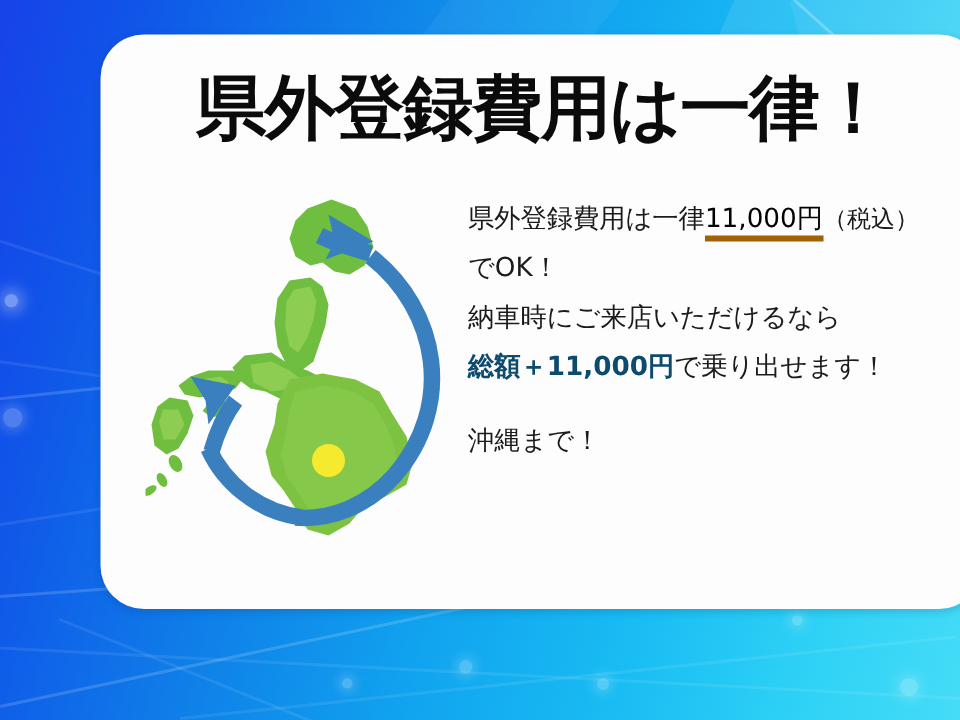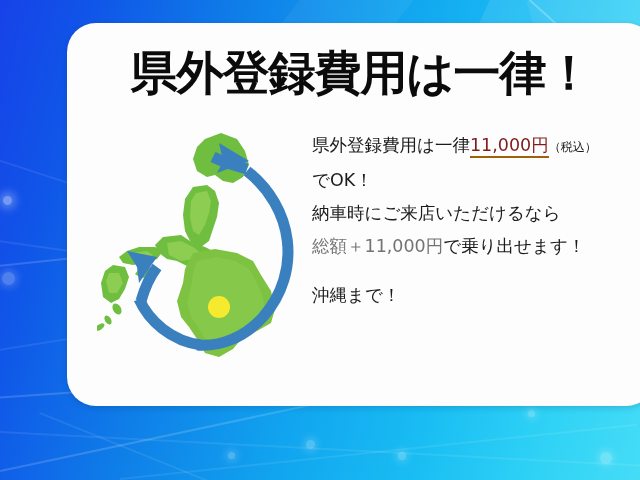--- a/index.html
+++ b/index.html
@@ -39,23 +39,23 @@
   }
 
   
   .copy{
     position:absolute;left:245px;top:106px;width:350px;
     font-family:"DejaVu Sans","Liberation Sans",sans-serif;
     color:#1b1b1b;font-size:17.5px;line-height:33px;
   }
   .copy .ln{white-space:nowrap;}
   .copy .gap{height:16px;}
-  .red{color:#737373;}
-  .red-u{color:#7f1d1d;border-bottom:2px solid #a16207;padding-bottom:1px;text-align:center;}
-  .small{font-size:12px;}
+  .red{color:#0c4a6e;font-weight:bold;}
+  .red-u{color:#000000;border-bottom:4px solid #a16207;padding-bottom:1px;text-align:center;}
+  .small{font-size:16px;}
 
   
   .map{position:absolute;left:30px;top:108px;width:215px;height:265px;}
   .map svg{display:block;width:100%;height:100%;}
 
   
   .footer{position:absolute;left:0;bottom:0;width:640px;height:74px;}
 </style>
 </head>
 <body>

